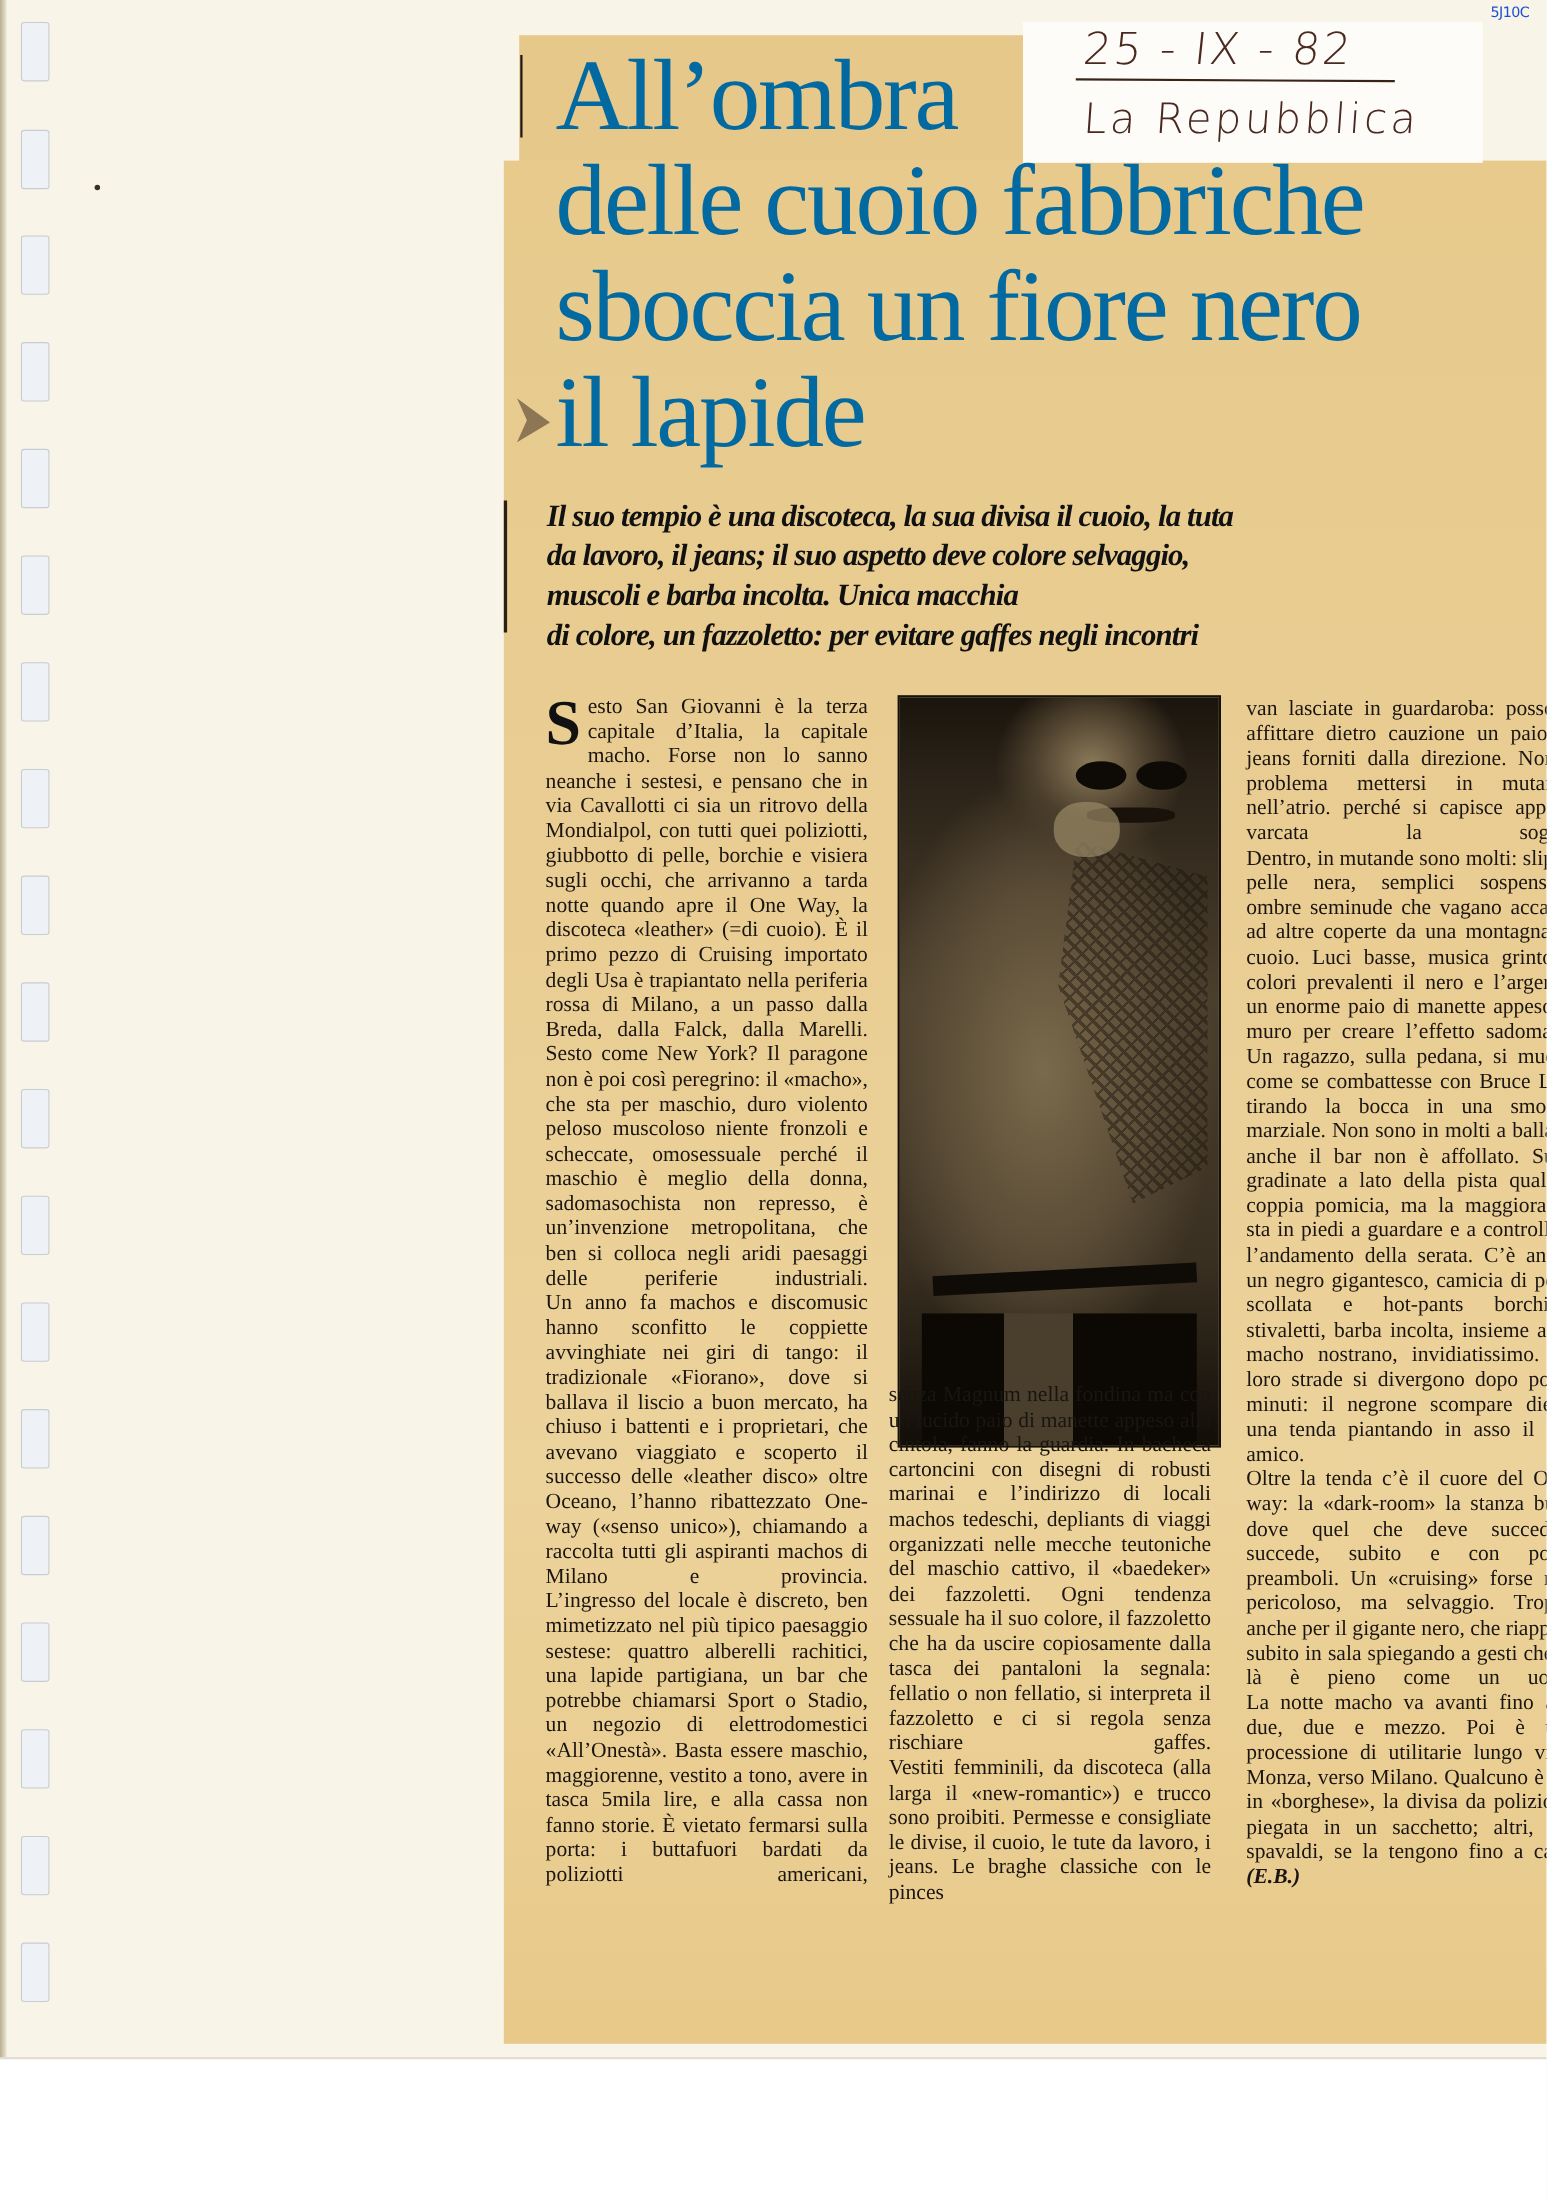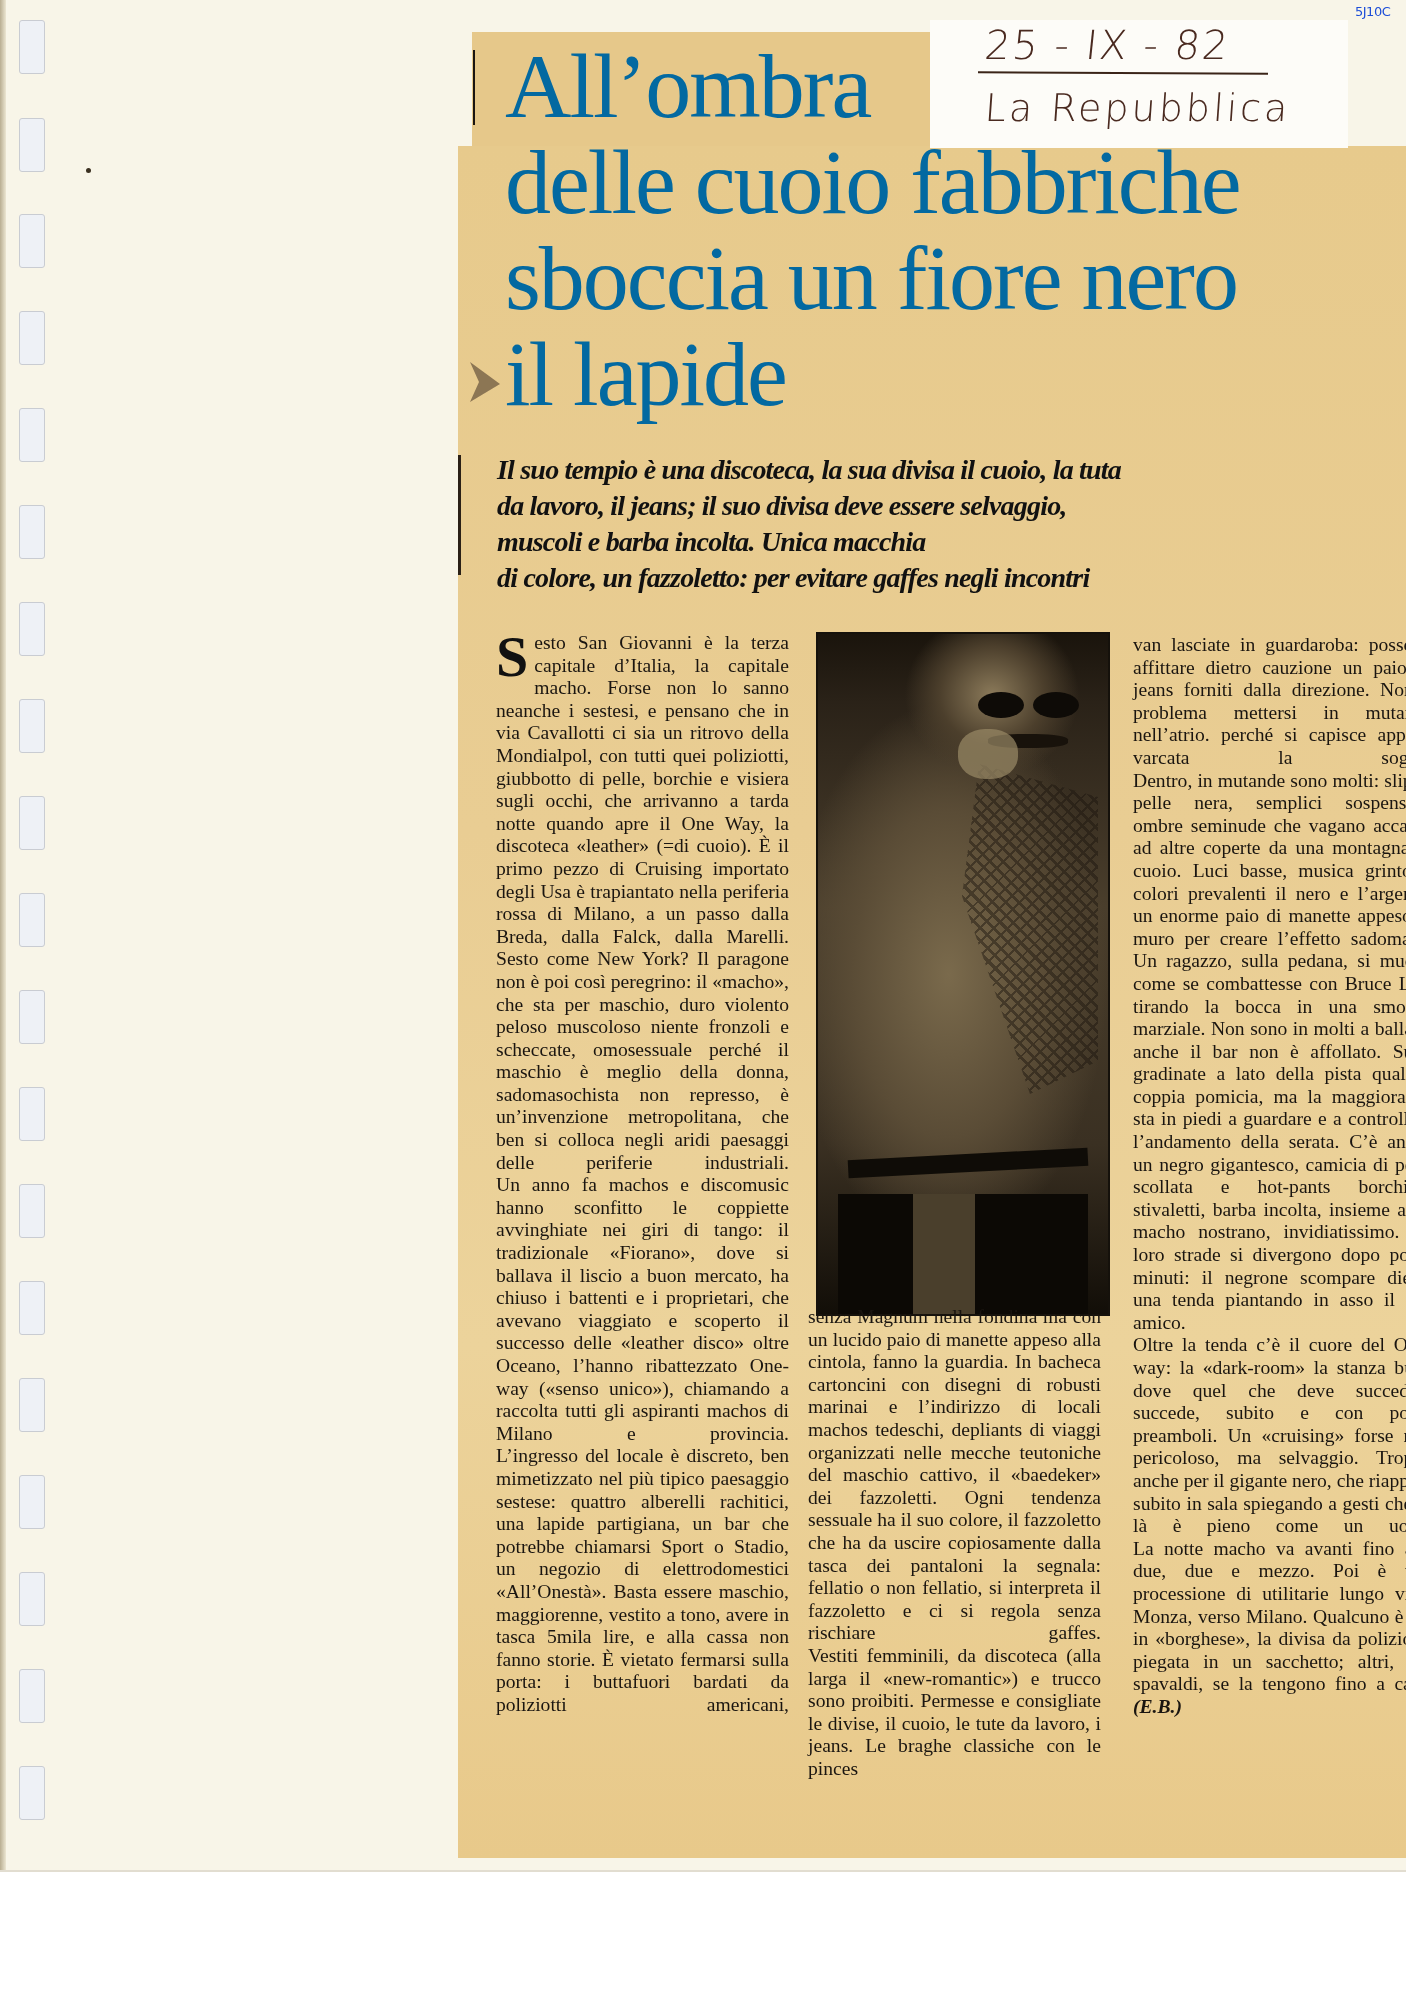--- a/index.html
+++ b/index.html
@@ -73,21 +73,21 @@
   }
   .deck span { display:block; white-space:nowrap; }
 
   .col {
     position:absolute; top:632px;
     font-family:"Liberation Serif", serif; font-size:19.6px; line-height:22.6px; color:#1a1510;
   }
   .col p { margin:0; text-align:justify; text-align-last:justify; }
   .col p.last { text-align-last:left; }
   .col-1 { left:496px; width:293px; }
-  .col-2 { left:808px; width:293px; top:1306px; }
+  .col-2 { left:808px; width:293px; top:1258px; }
   .col-3 { left:1133px; width:300px; top:634px; }
 
   .drop-cap {
     float:left; font-weight:700; font-size:58px; line-height:46px;
     margin:2px 6px 0 0; color:#111;
   }
   .byline { font-style:italic; font-weight:700; }
 
   .photo {
     position:absolute; left:816px; top:632px; width:290px; height:680px;
@@ -156,21 +156,21 @@
 <h1 class="headline">
   <span>All’ombra</span>
   <span>delle cuoio fabbriche</span>
   <span>sboccia un fiore nero</span>
   <span>il lapide</span>
 </h1>
 <div class="arrow-mark"></div>
 
 <h2 class="deck">
   <span>Il suo tempio è una discoteca, la sua divisa il cuoio, la tuta</span>
-  <span>da lavoro, il jeans; il suo divisa deve essere selvaggio,</span>
+  <span>da lavoro, il jeans; il suo aspetto deve colore selvaggio,</span>
   <span>muscoli e barba incolta. Unica macchia</span>
   <span>di colore, un fazzoletto: per evitare gaffes negli incontri</span>
 </h2>
 
 <div class="col col-1">
   <p><span class="drop-cap">S</span><span>esto San Giovanni è la terza capitale d’Italia, la capitale macho. Forse non lo sanno neanche i sestesi, e pensano che in via Cavallotti ci sia un ritrovo della Mondialpol, con tutti quei poliziotti, giubbotto di pelle, borchie e visiera sugli occhi, che arrivanno a tarda notte quando apre il One Way, la discoteca «leather» (=di cuoio). È il primo pezzo di Cruising importato degli Usa è trapiantato nella periferia rossa di Milano, a un passo dalla Breda, dalla Falck, dalla Marelli. Sesto come New York? Il paragone non è poi così peregrino: il «macho», che sta per maschio, duro violento peloso muscoloso niente fronzoli e scheccate, omosessuale perché il maschio è meglio della donna, sadomasochista non represso, è un’invenzione metropolitana, che ben si colloca negli aridi paesaggi delle periferie industriali.</span></p>
   <p>Un anno fa machos e discomusic hanno sconfitto le coppiette avvinghiate nei giri di tango: il tradizionale «Fiorano», dove si ballava il liscio a buon mercato, ha chiuso i battenti e i proprietari, che avevano viaggiato e scoperto il successo delle «leather disco» oltre Oceano, l’hanno ribattezzato One-way («senso unico»), chiamando a raccolta tutti gli aspiranti machos di Milano e provincia.</p>
   <p>L’ingresso del locale è discreto, ben mimetizzato nel più tipico paesaggio sestese: quattro alberelli rachitici, una lapide partigiana, un bar che potrebbe chiamarsi Sport o Stadio, un negozio di elettrodomestici «All’Onestà». Basta essere maschio, maggiorenne, vestito a tono, avere in tasca 5mila lire, e alla cassa non fanno storie. È vietato fermarsi sulla porta: i buttafuori bardati da poliziotti americani,</p>
 </div>
 

